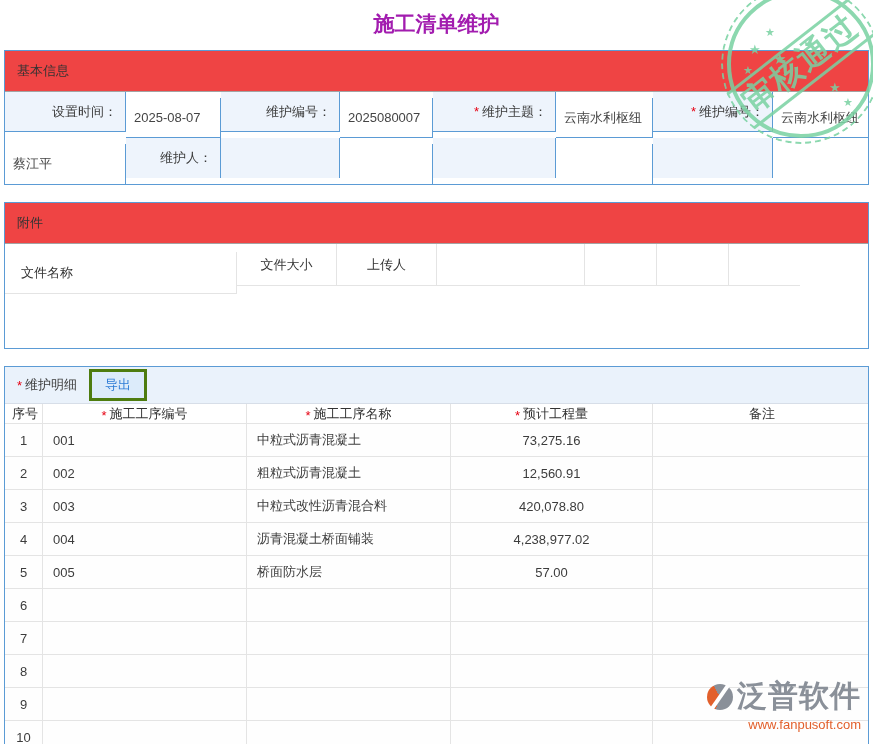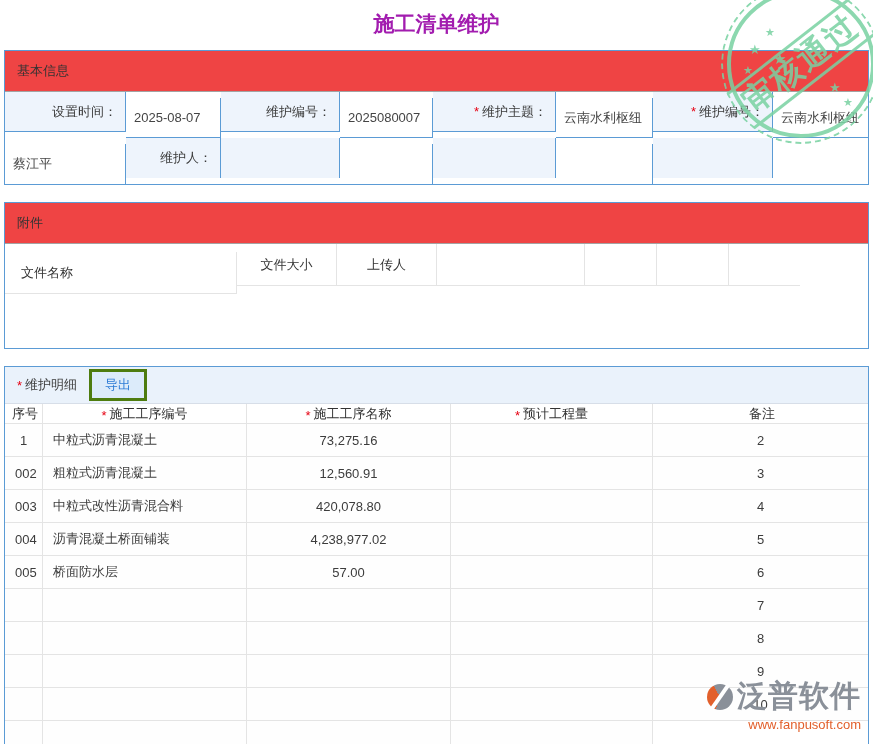--- a/index.html
+++ b/index.html
@@ -318,20 +318,21 @@
     <div class="dcell head">
       <span class="req">*</span>
       <span>预计工程量</span>
     </div>
     <div class="dcell head">
       <span class="req"></span>
       <span>备注</span>
     </div>
 
     <div class="dcell c-center">1</div>
+    <div class="dcell c-left">001</div>
     <div class="dcell c-left">中粒式沥青混凝土</div>
     <div class="dcell c-center">73,275.16</div>
     <div class="dcell c-left"></div>
 
     <div class="dcell c-center">2</div>
     <div class="dcell c-left">002</div>
     <div class="dcell c-left">粗粒式沥青混凝土</div>
     <div class="dcell c-center">12,560.91</div>
     <div class="dcell c-left"></div>
 

